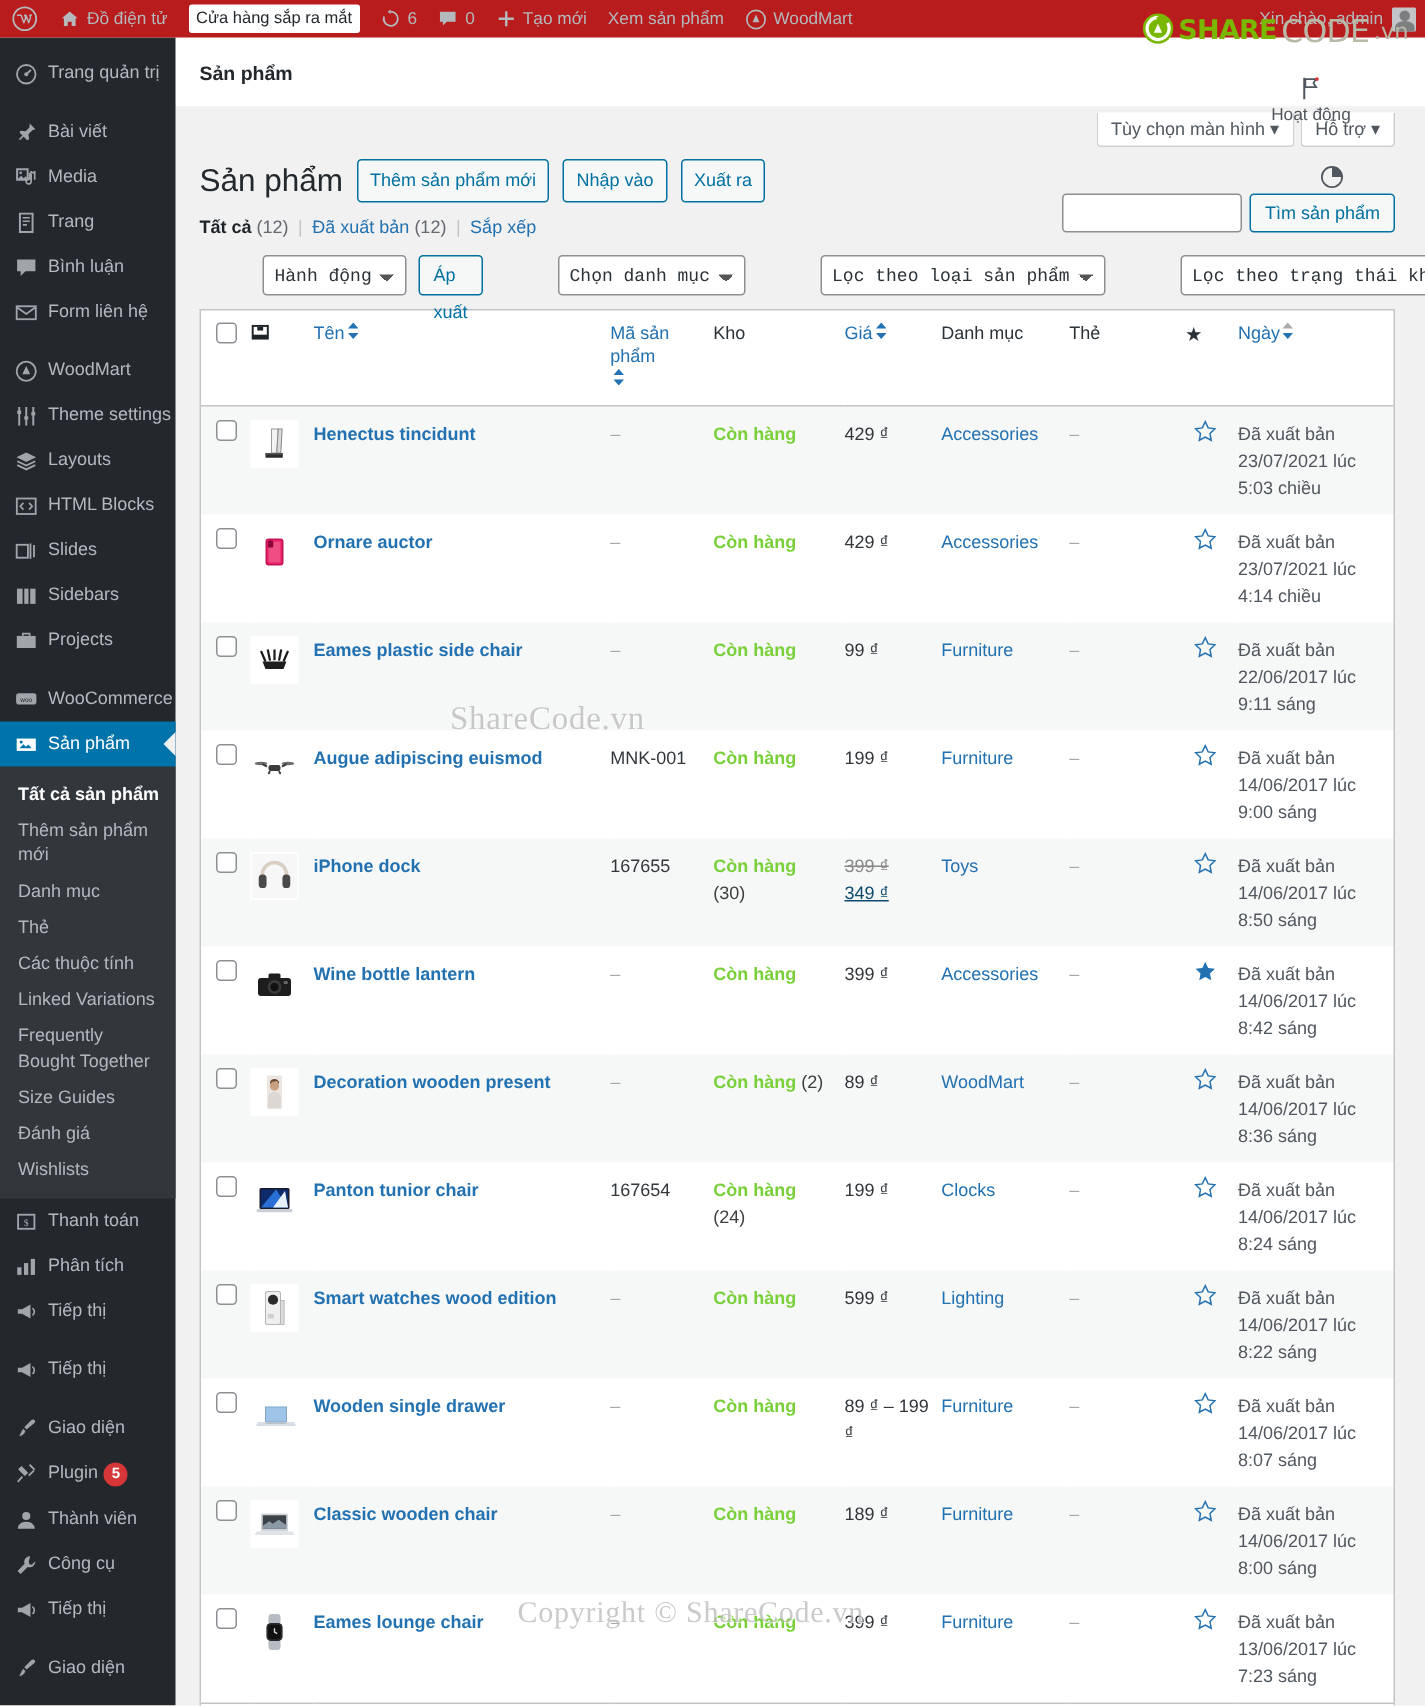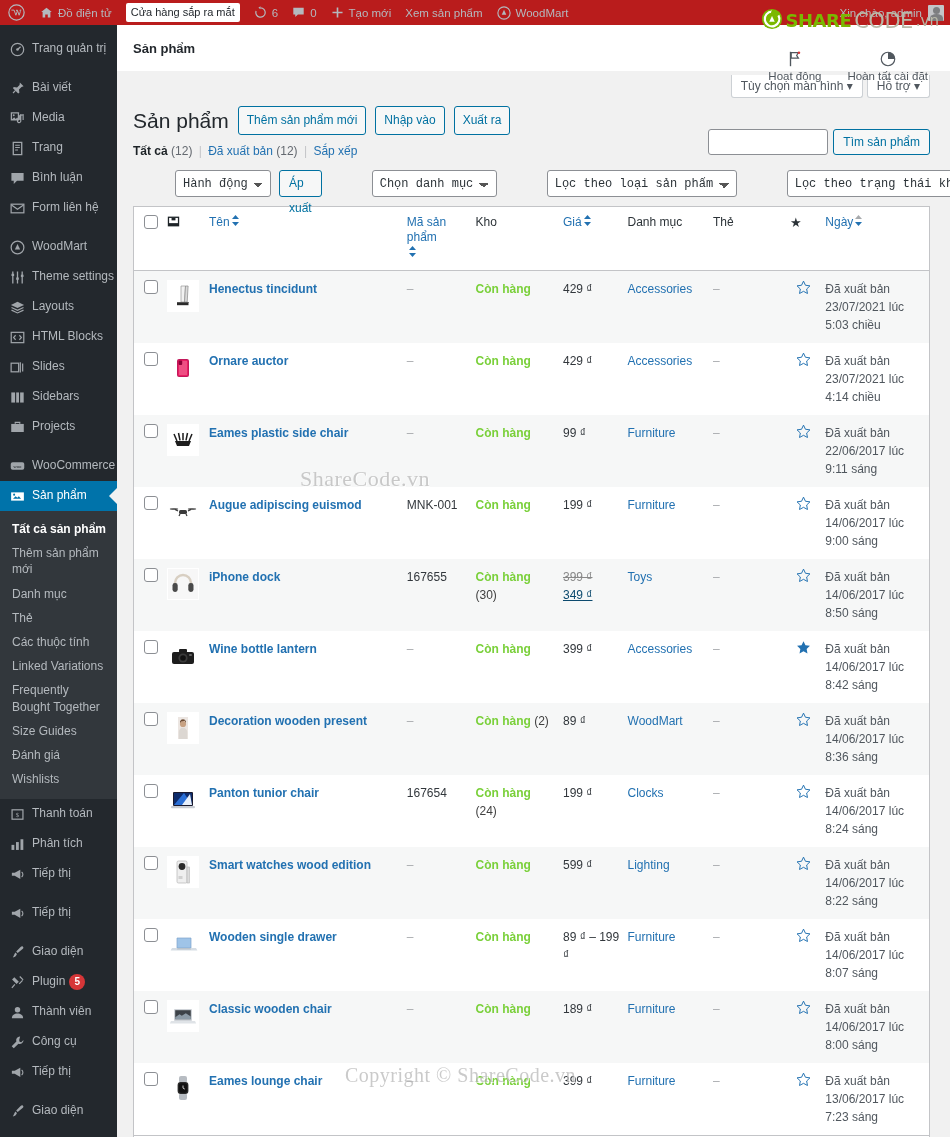--- a/index.html
+++ b/index.html
@@ -516,21 +516,21 @@
   </div>
 
 </div>
 
 <div id="content">
 
   <div class="wp-topbar">
     <span>Sản phẩm</span>
   </div>
 
-  <div style="position:absolute;right:22px;top:25px;display:flex;gap:26px;align-items:flex-start;">
+  <div style="position:absolute;right:22px;top:25px;display:flex;gap:26px;align-items:flex-start;flex-direction:column;">
     <div style="text-align:center;font-size:11.5px;color:#50575e;">
       <div>
         <svg width="18" height="18" viewBox="0 0 20 20">
             <path d="M5 2v16" stroke="#50575e" stroke-width="1.5"></path>
             <path d="M5.8 3h8l-2 3 2 3h-8z" fill="none" stroke="#50575e" stroke-width="1.3"></path>
             <circle cx="14.4" cy="3" r="1.4" fill="#d63638"></circle>
           </svg>
       </div>
       <div>Hoạt động</div>
     </div>

